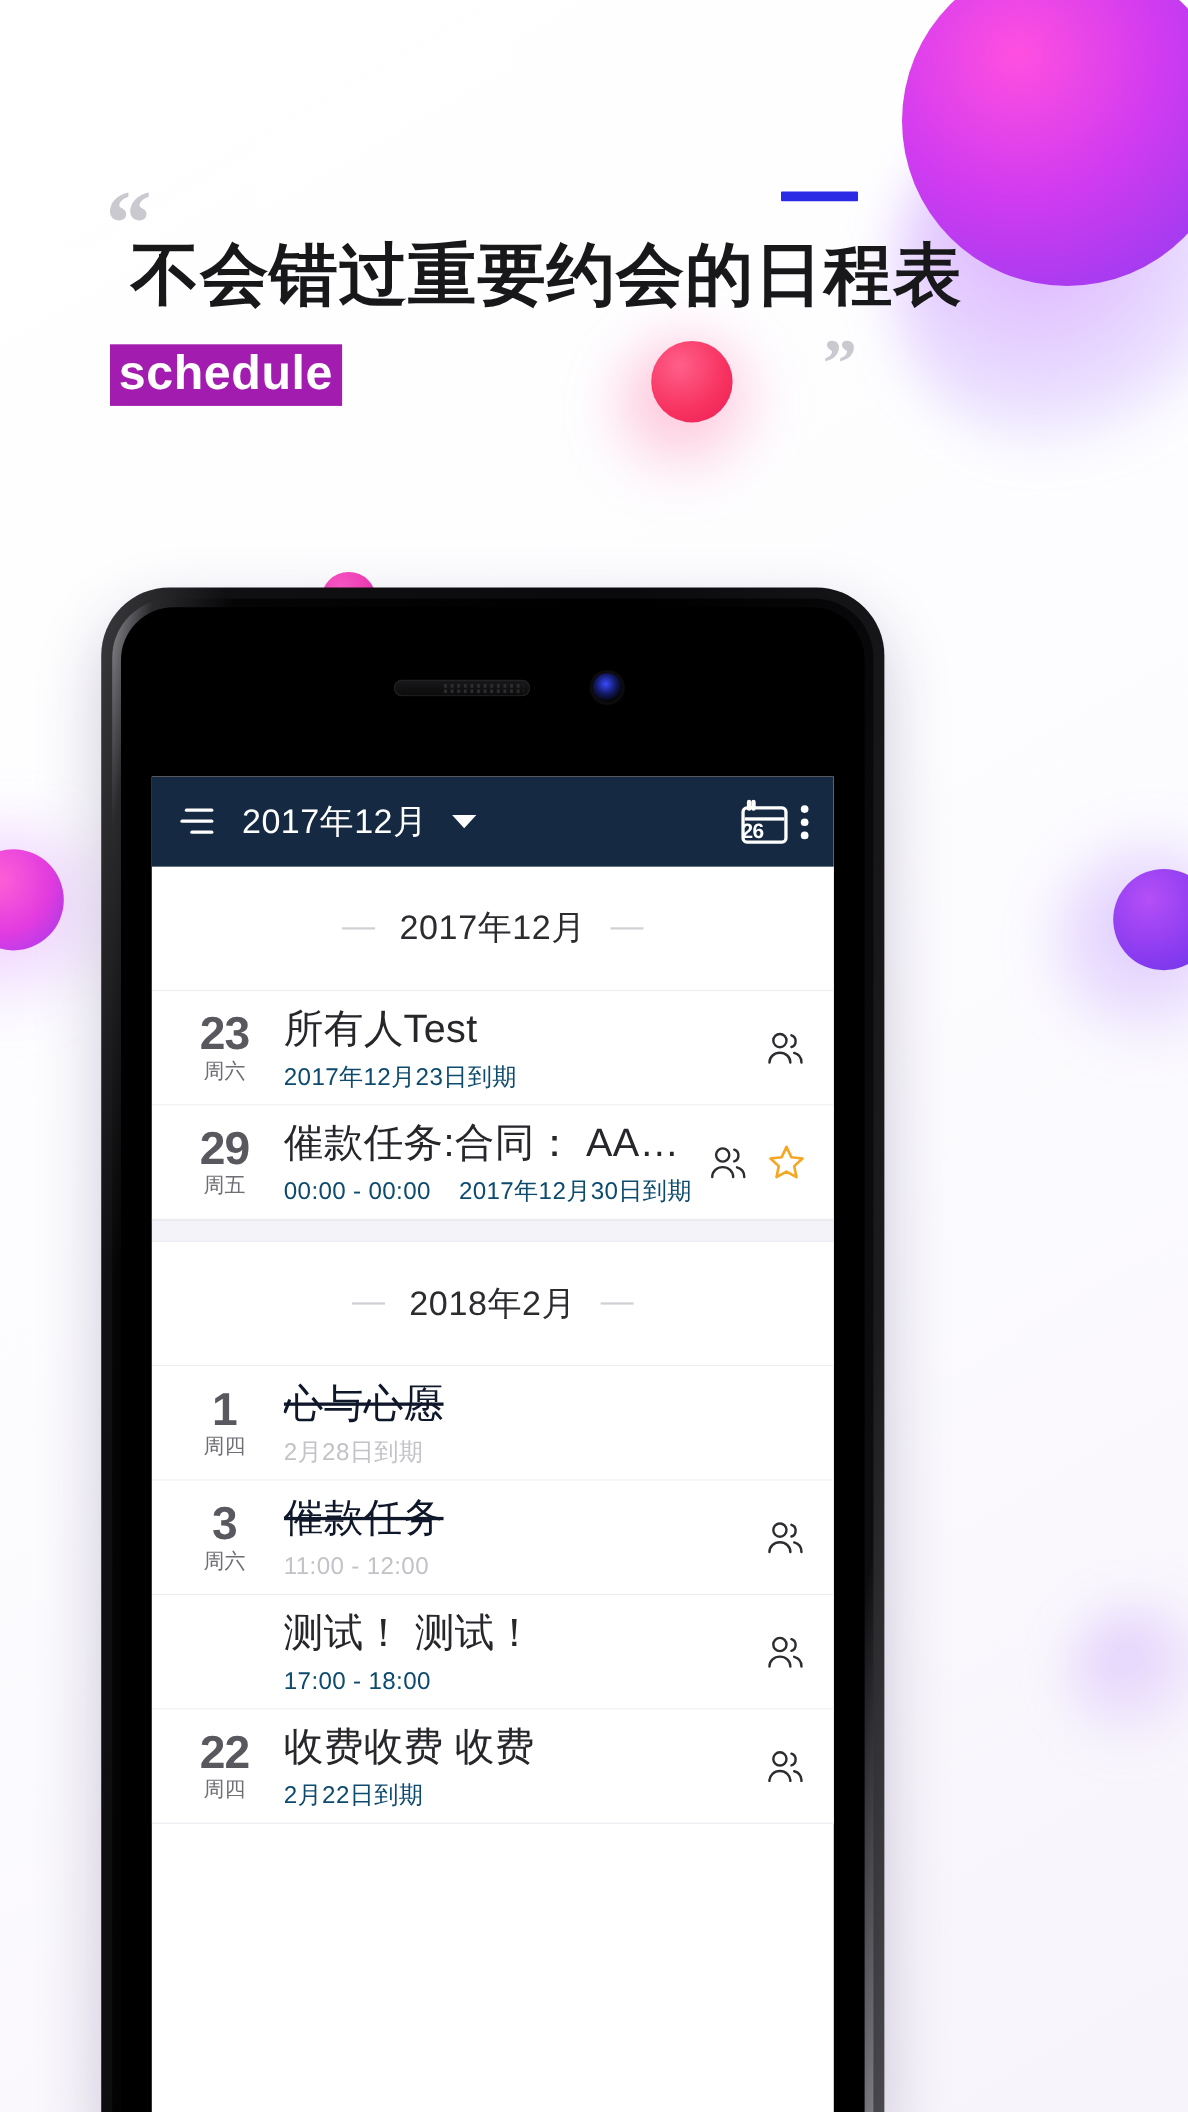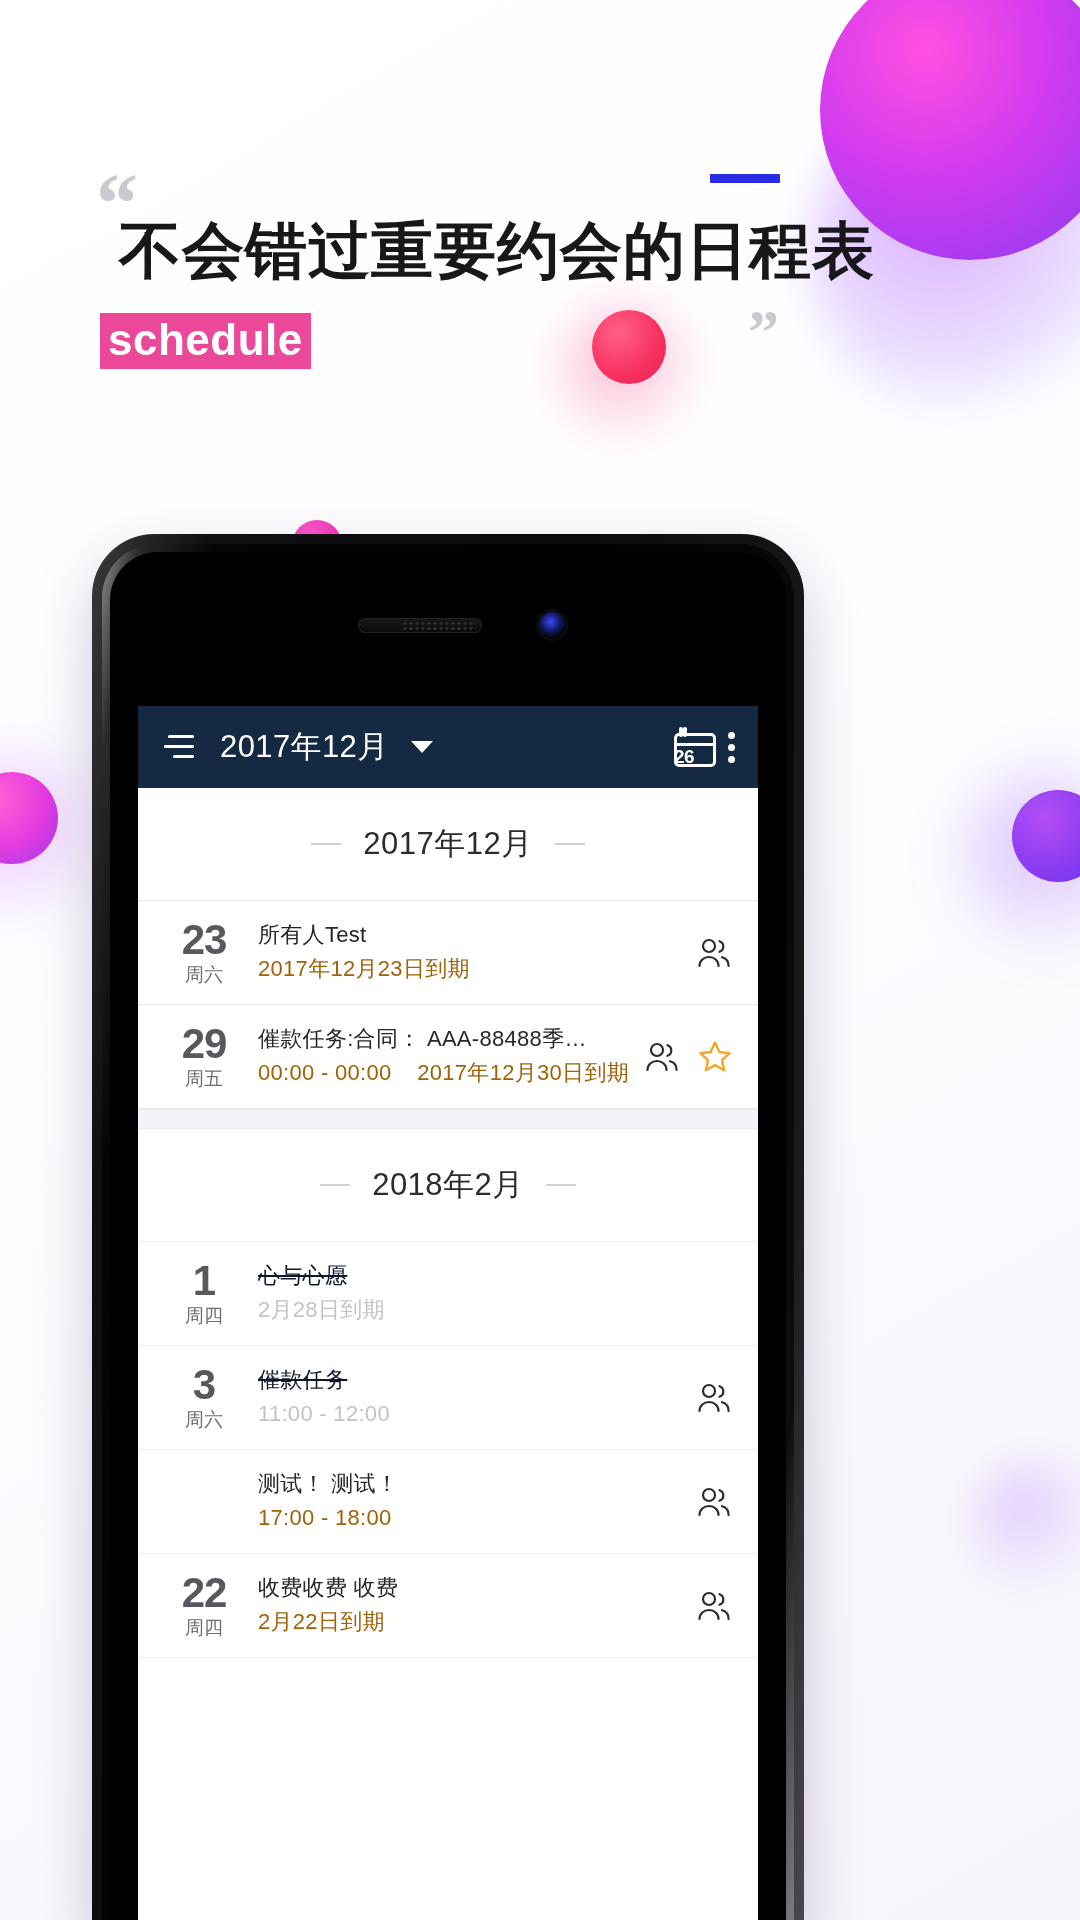--- a/index.html
+++ b/index.html
@@ -79,21 +79,21 @@
   .headline{
     position:absolute;left:100px;top:218px;
     font-size:62px;font-weight:700;color:#18181b;
     letter-spacing:1px;line-height:1.06;white-space:nowrap;margin-left:19px;
   }
   .subline{
     position:absolute;left:100px;top:313px;
   }
   .subline .hl{
     display:inline-block;
-    background:#ec4899;color:#ffffff;
+    background:#a21caf;color:#ffffff;
     font-size:44px;font-weight:700;
     padding:4px 8px 6px 8px;letter-spacing:.5px;line-height:1.05;
   }
 
   
   .phone{
     position:absolute;left:92px;top:534px;width:712px;height:1400px;
   }
   .phone-frame{
     position:absolute;inset:0;
@@ -195,25 +195,25 @@
     display:flex;align-items:center;padding:0 26px 0 24px;
     min-height:104px;box-sizing:border-box;
     border-bottom:1px solid #ececf0;background:#fff;
   }
   .row .daycol{width:84px;flex:0 0 auto;text-align:center;padding-right:6px;}
   .row .dnum{font-size:42px;font-weight:700;color:#58585e;line-height:1.02;letter-spacing:-1px;}
   .row .dwk{font-size:19px;color:#6e6e75;line-height:1.25;margin-top:1px;}
   .row .daycol.empty{visibility:hidden;}
   .row .content{flex:1 1 auto;min-width:0;padding-left:6px;}
   .row .etitle{
-    font-size:22px;color:#26262b;line-height:1.3;white-space:nowrap;
+    font-size:36px;color:#26262b;line-height:1.3;white-space:nowrap;
     overflow:hidden;text-overflow:ellipsis;letter-spacing:.3px;
   }
   .row .esub{
-    font-size:22px;color:#a16207;line-height:1.35;margin-top:5px;letter-spacing:.3px;
+    font-size:22px;color:#0c4a6e;line-height:1.35;margin-top:5px;letter-spacing:.3px;
     white-space:nowrap;overflow:hidden;text-overflow:ellipsis;
   }
   .row.done .etitle{color:#0f172a;text-decoration:line-through;}
   .row.done .esub{color:#c2c2c8;}
   .row .icons{flex:0 0 auto;display:flex;align-items:center;gap:18px;padding-left:14px;}
 
   .ico-people{width:36px;height:32px;display:block;}
   .ico-star{width:34px;height:33px;display:block;}
 </style>
 </head>

